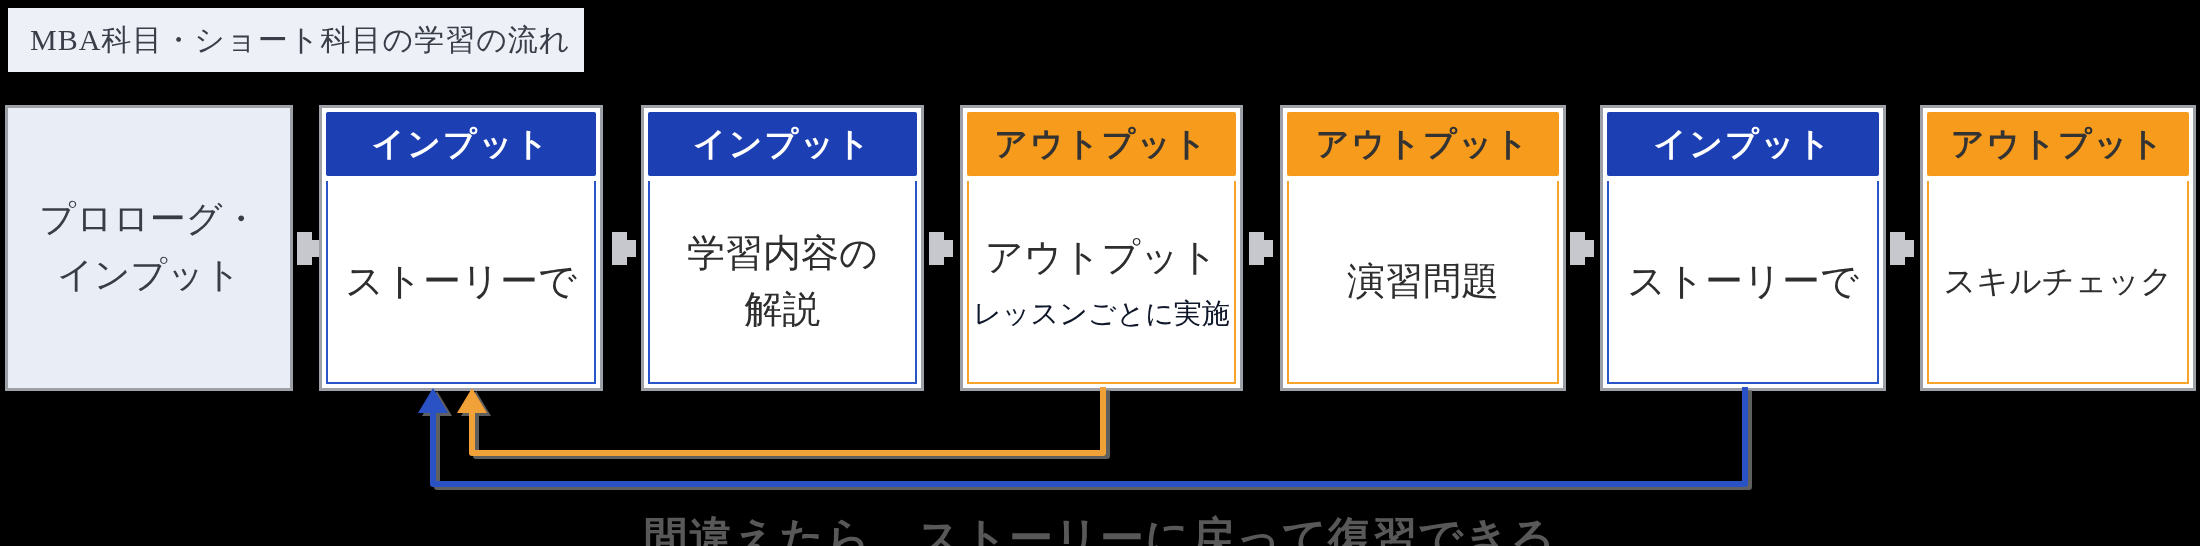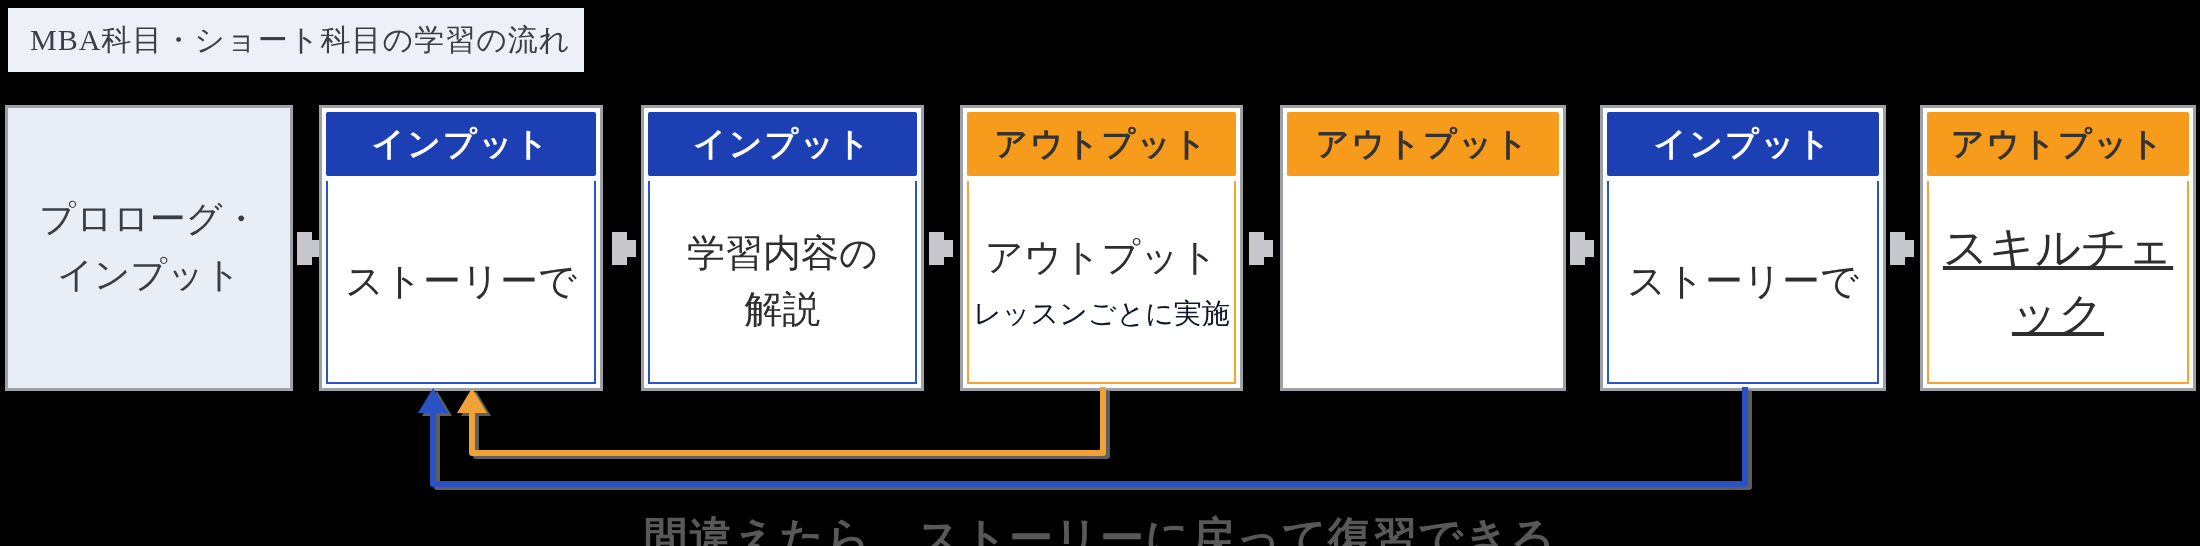--- a/index.html
+++ b/index.html
@@ -32,21 +32,21 @@
   }
   .step.input  .step-header{background:#1c3fb3;color:#ffffff;}
   .step.output .step-header{background:#f79b1c;color:#333333;text-align:right;}
   .step-body{
     flex:1;margin-top:5px;box-sizing:border-box;background:#fff;
     display:flex;flex-direction:column;align-items:center;justify-content:center;gap:10px;
   }
   .step.input  .step-body{border:2px solid #2a55c9;border-top:0;}
   .step.output .step-body{border:2px solid #f6a42a;border-top:0;}
   .step-title{font-size:38px;line-height:1.45;color:#2e2e2e;text-align:center;}
-  .step-title.small{font-size:45px;text-decoration:underline;}
+  .step-title.small{font-size:32px;}
   .step-sub{
     font-family:"Liberation Sans","DejaVu Sans",sans-serif;
     font-size:28px;color:#0f172a;
   }
   .step-sub:empty{display:none;}
   
   .connector{
     position:absolute;top:232px;width:15px;height:33px;background:#c6c8cd;
   }
   .connector::after{
@@ -108,20 +108,27 @@
       <div class="step-title">
         <div>アウトプット</div>
           <div></div>
       </div>
       <div class="step-sub">レッスンごとに実施</div>
     </div>
   </div>
 
   <div class="step output" style="left:1283px;width:280px">
     <div class="step-header">アウトプット</div>
+    <div class="step-body">
+      <div class="step-title">
+        <div>演習問題</div>
+          <div></div>
+      </div>
+
+    </div>
   </div>
 
   <div class="step input" style="left:1603px;width:280px">
     <div class="step-header">インプット</div>
     <div class="step-body">
       <div class="step-title">
         <div>ストーリーで</div>
           <div></div>
       </div>
     </div>

